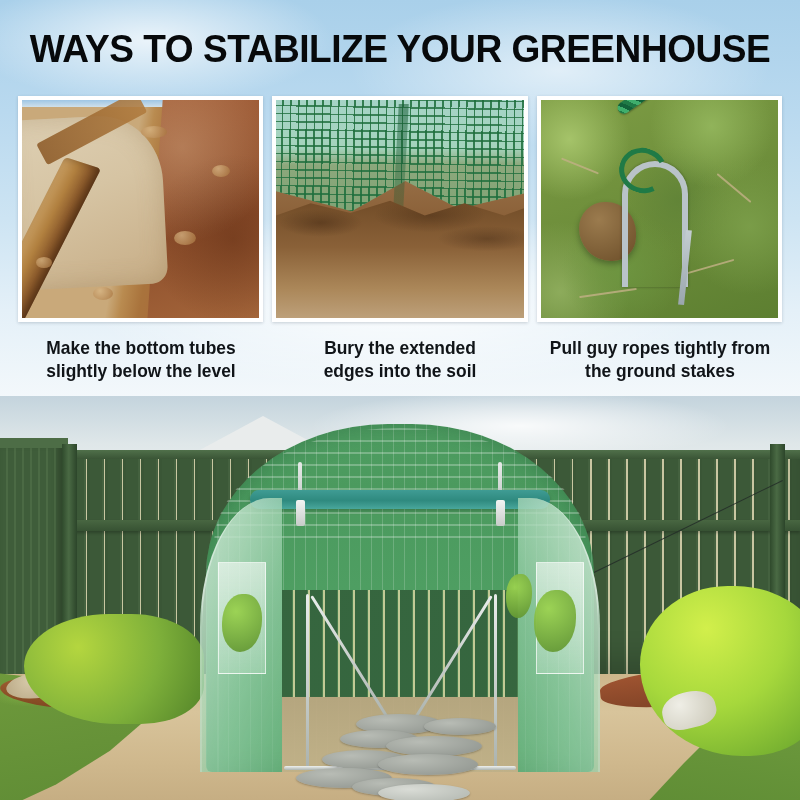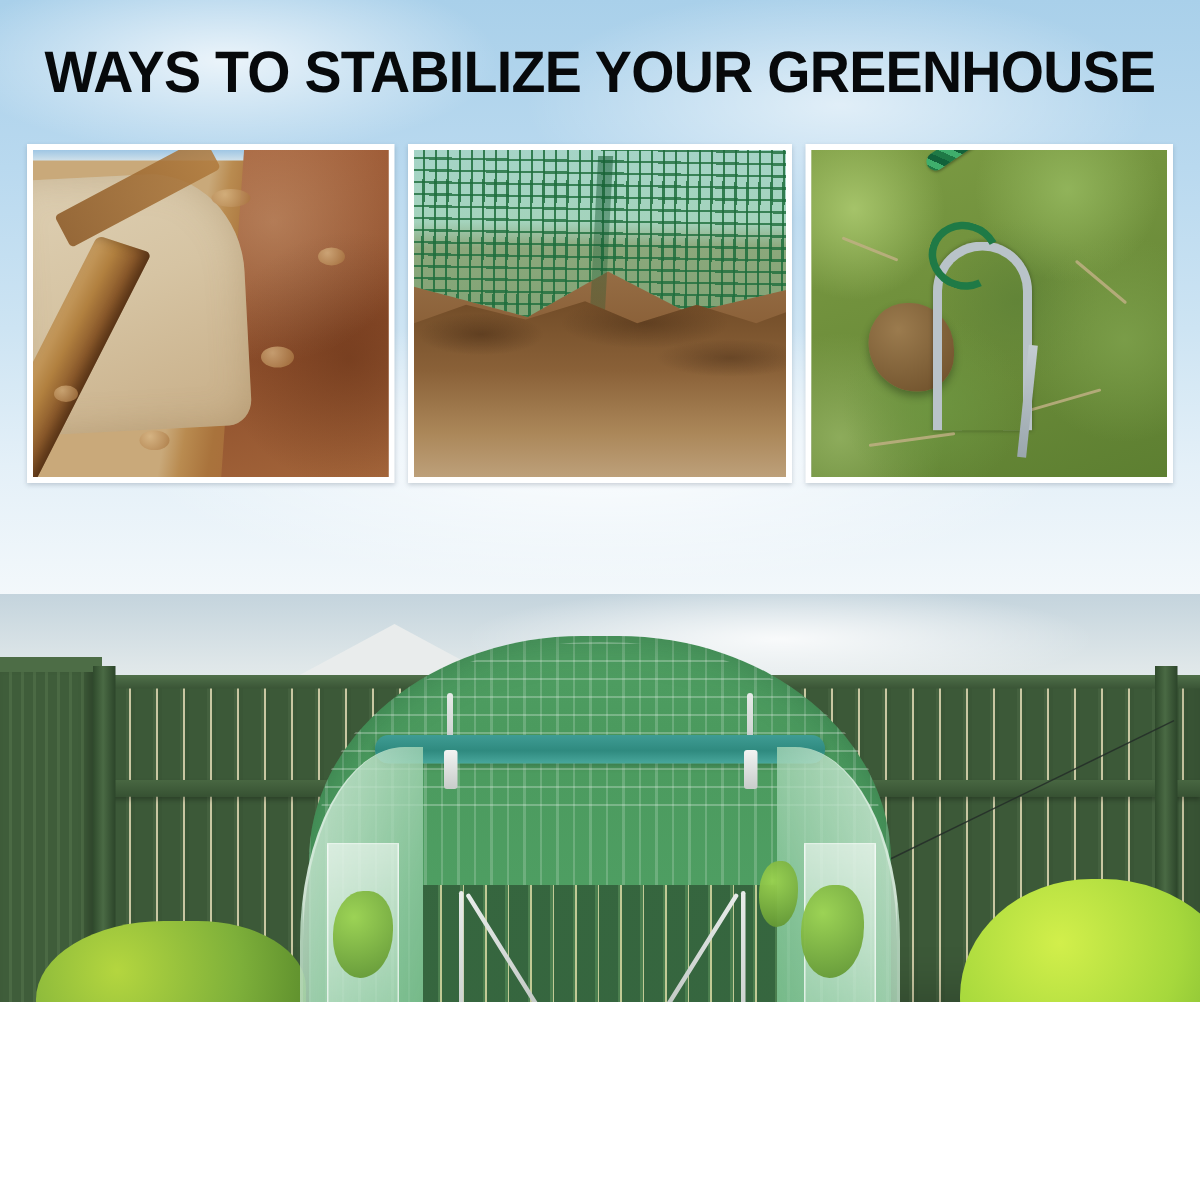--- a/index.html
+++ b/index.html
@@ -3,21 +3,21 @@
 <meta charset="utf-8">
 <title>Ways To Stabilize Your Greenhouse</title>
 <style>
   html,body{margin:0;padding:0;}
   body{
     width:800px;height:800px;overflow:hidden;
     font-family:"Liberation Sans","DejaVu Sans",sans-serif;
     background:#ffffff;
   }
   .poster{
-    position:relative;width:800px;height:668px;overflow:hidden;
+    position:relative;width:800px;height:800px;overflow:hidden;
   }
 
   
   .top-section{
     position:absolute;left:0;top:0;width:800px;height:398px;
     background:
       radial-gradient(ellipse 260px 90px at 150px 40px, rgba(255,255,255,.75), rgba(255,255,255,0) 70%),
       radial-gradient(ellipse 300px 110px at 560px 70px, rgba(255,255,255,.60), rgba(255,255,255,0) 70%),
       radial-gradient(ellipse 420px 120px at 400px 300px, rgba(255,255,255,.9), rgba(255,255,255,0) 75%),
       linear-gradient(180deg,#a9d0ea 0%,#b9d9ef 28%,#cde4f3 55%,#e4f0f8 78%,#f3f8fb 100%);
@@ -445,20 +445,34 @@
           <div class="twig" style="left:16%;top:88%;width:58px;transform:rotate(-8deg);"></div>
           <div class="dirtclump"></div>
           <div class="stake"></div>
           <div class="ropeloop"></div>
           <div class="rope"></div>
         </div>
       </div>
 
     </div>
 
+    <div class="caption-row">
+      <div class="caption c1">
+        <div>Make the bottom tubes</div>
+        <div>slightly below the level</div>
+      </div>
+      <div class="caption c2">
+        <div>Bury the extended</div>
+        <div>edges into the soil</div>
+      </div>
+      <div class="caption c3">
+        <div>Pull guy ropes tightly from</div>
+        <div>the ground stakes</div>
+      </div>
+    </div>
 
   </div>
 
   <div class="bottom-photo">
 
     <div class="sky2"></div>
     <div class="house-roof"></div>
 
     <div class="fence"></div>
     <div class="fence-top"></div>

